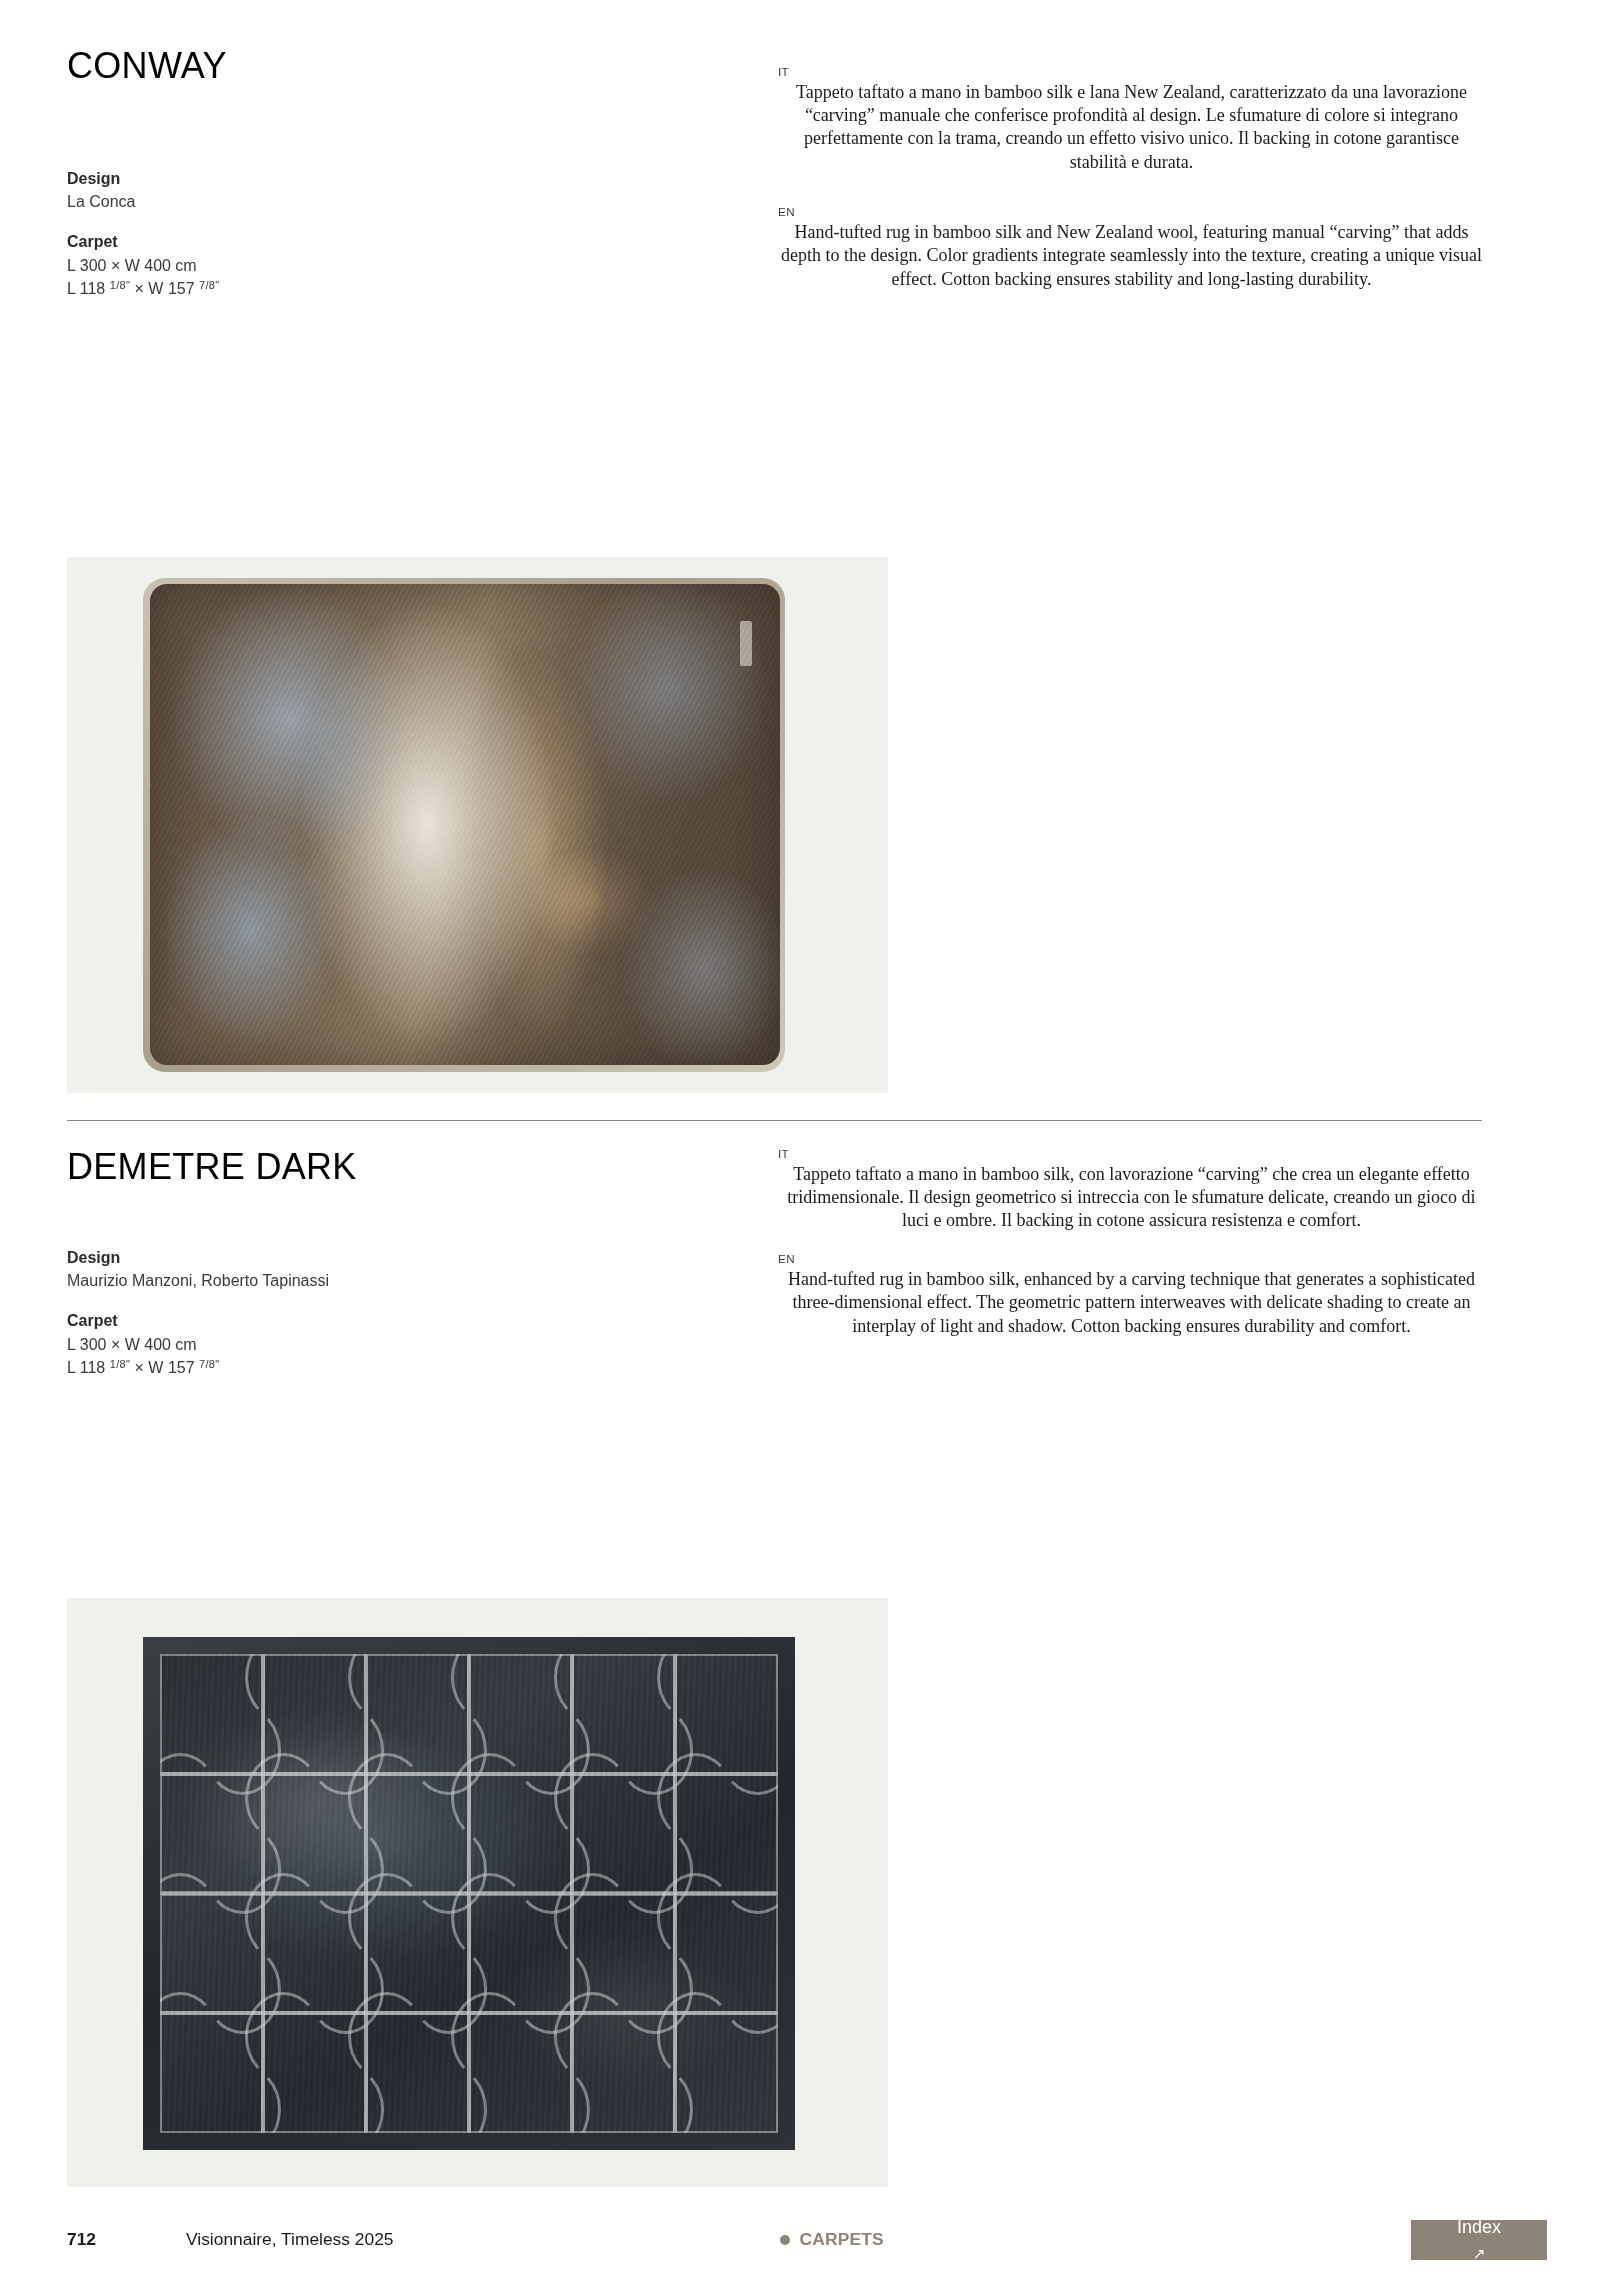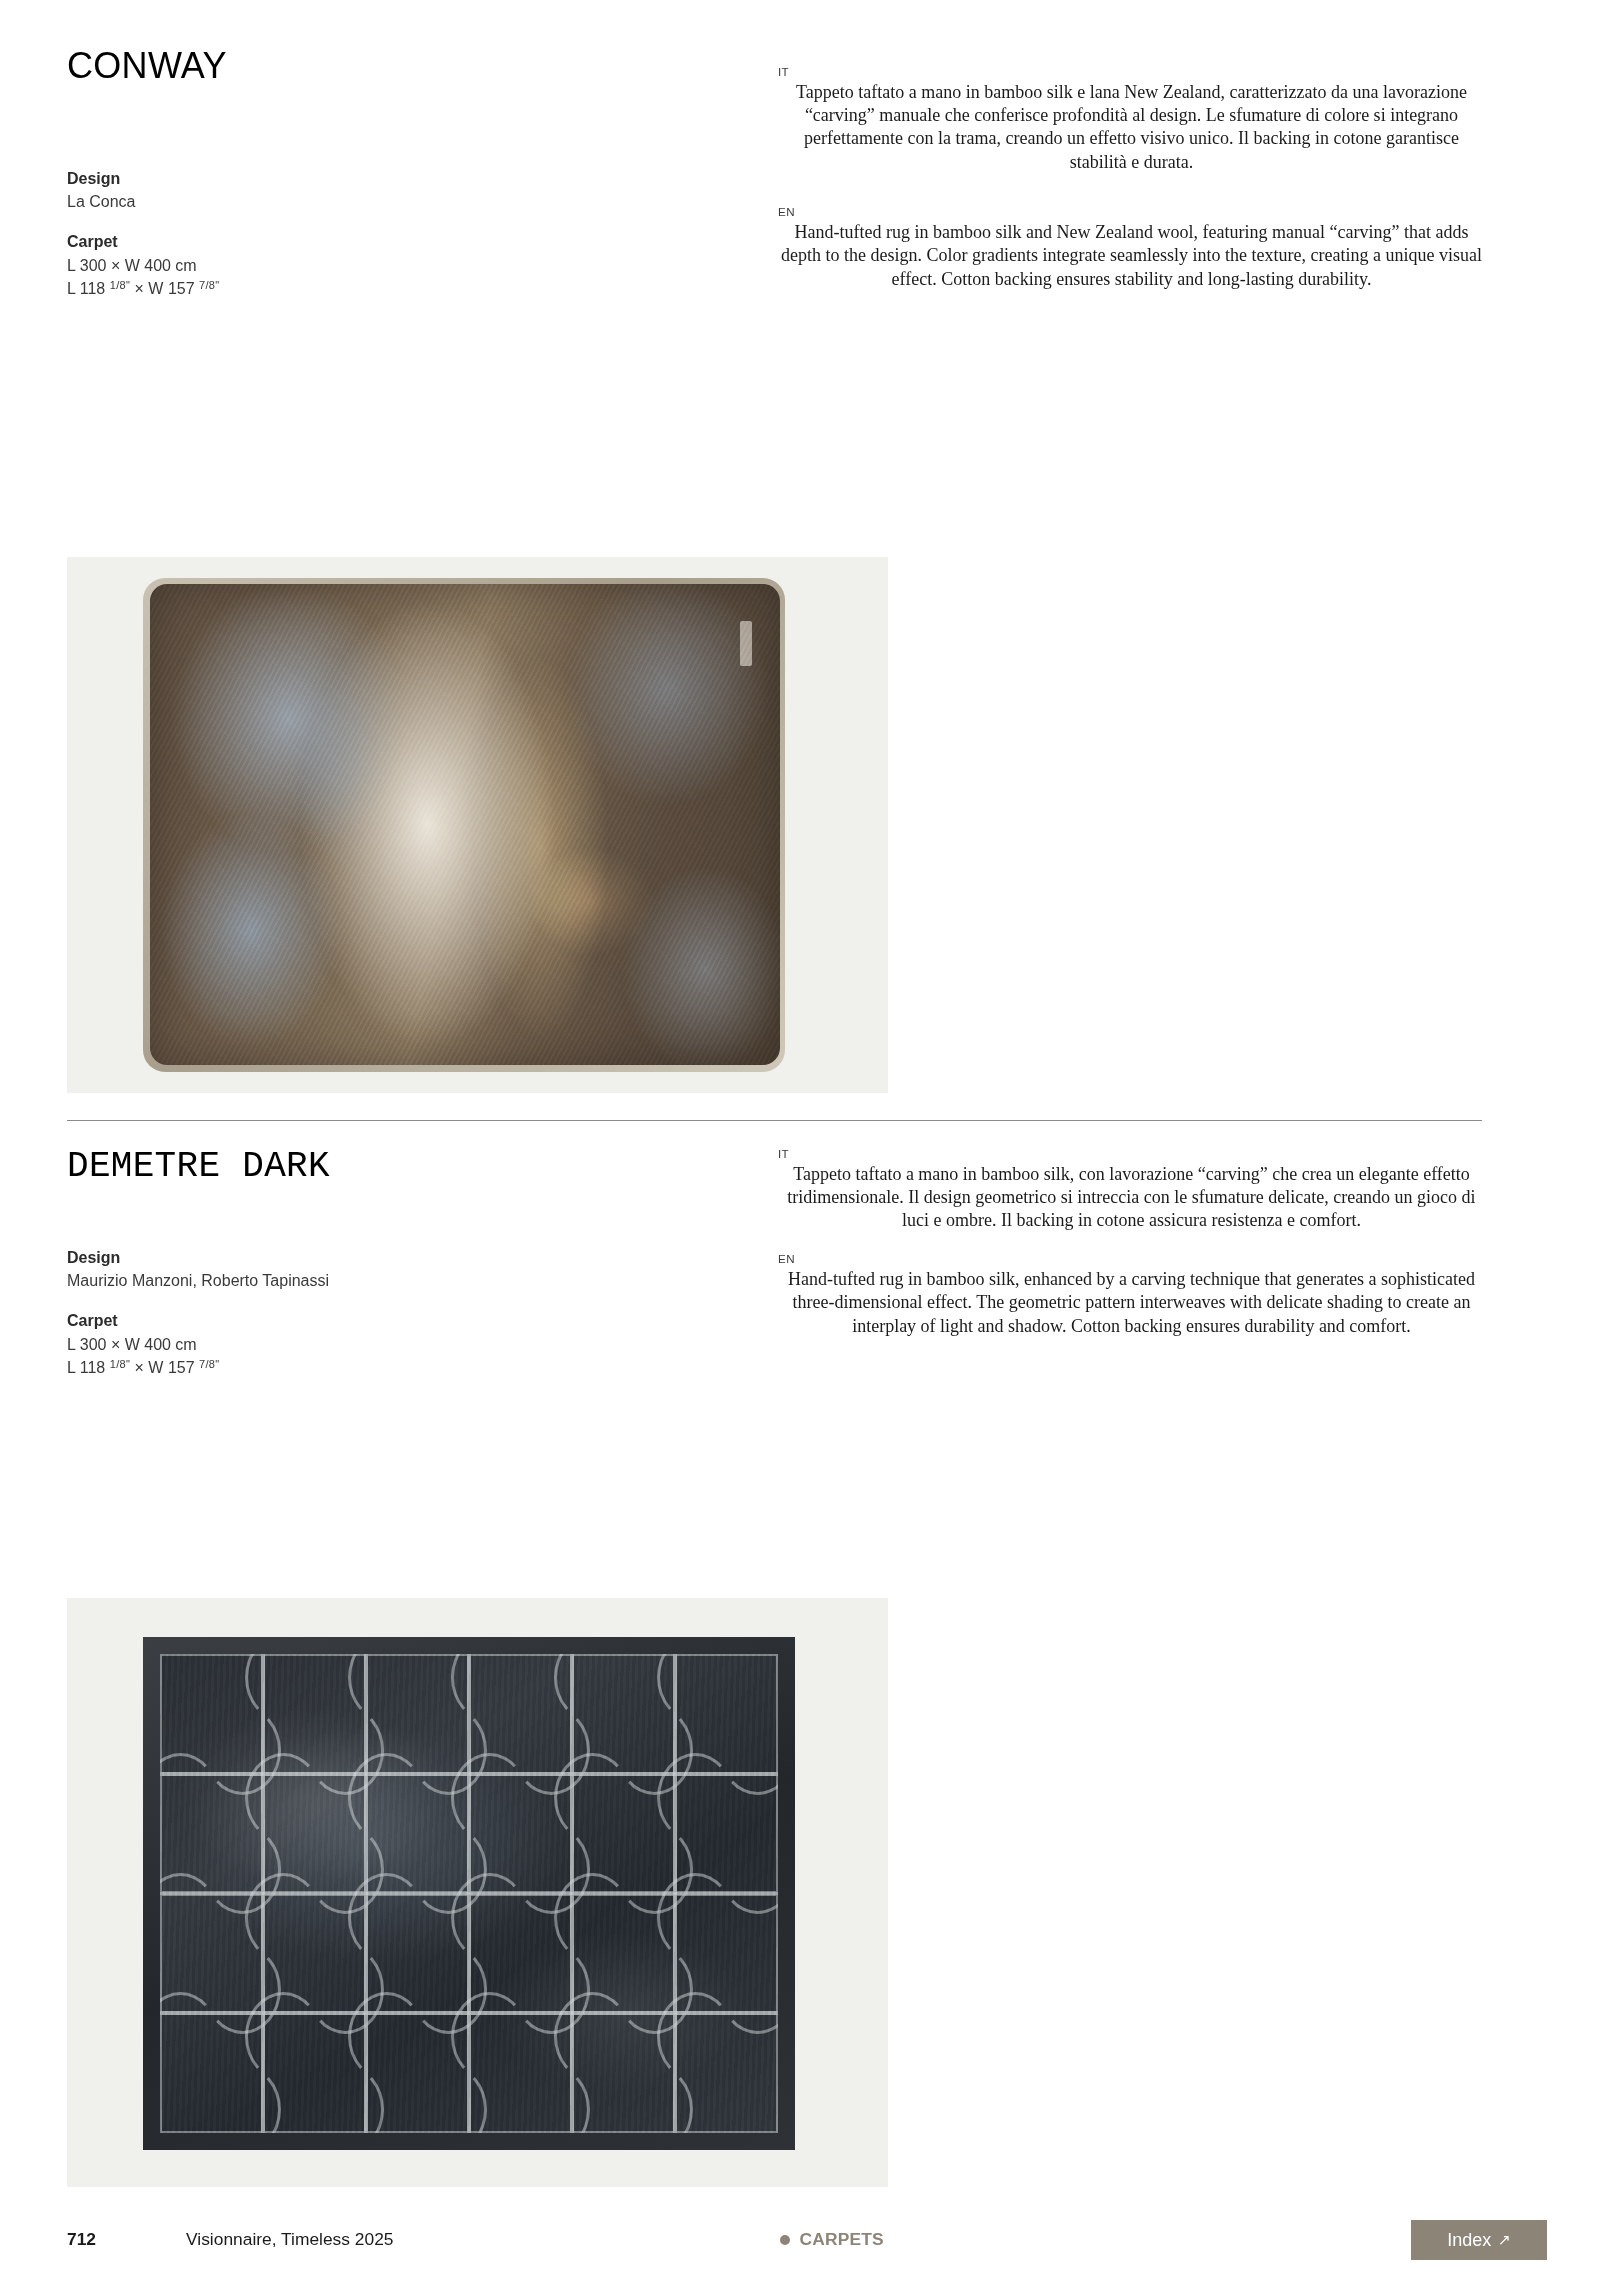--- a/index.html
+++ b/index.html
@@ -232,20 +232,21 @@
     right: 67px; top: 22px;
     width: 136px; height: 40px;
     background: #8d8478;
     color: #ffffff;
     font-size: 18px;
     display: flex;
     align-items: center;
     justify-content: center;
     gap: 6.5px;
     cursor: pointer;
+    flex-direction: column;
   }
   .index-btn .arrow { font-size: 15.5px; }
 </style>
 </head>
 <body>
 
 <div class="page">
 
   <div class="product-block" style="top:0;height:1098px;">
 
@@ -281,21 +282,21 @@
       <div class="conway-rug">
         <div class="conway-label"></div>
       </div>
     </div>
   </div>
 
   <div class="product-block" style="top:1120px;height:1065px;">
 
     <div class="rule" style="top:0;"></div>
 
-    <div class="title" style="top:26px;font-family:Liberation Mono, monospace;">DEMETRE DARK</div>
+    <div class="title" style="top:26px;">DEMETRE DARK</div>
 
     <div class="meta" style="top:126px;">
       <div class="meta-group">
         <div class="meta-label">Design</div>
         <div class="meta-value">Maurizio Manzoni, Roberto Tapinassi</div>
       </div>
       <div class="meta-group">
         <div class="meta-label">Carpet</div>
         <div class="meta-value">L 300 × W 400 cm</div>
         <div class="meta-value">

